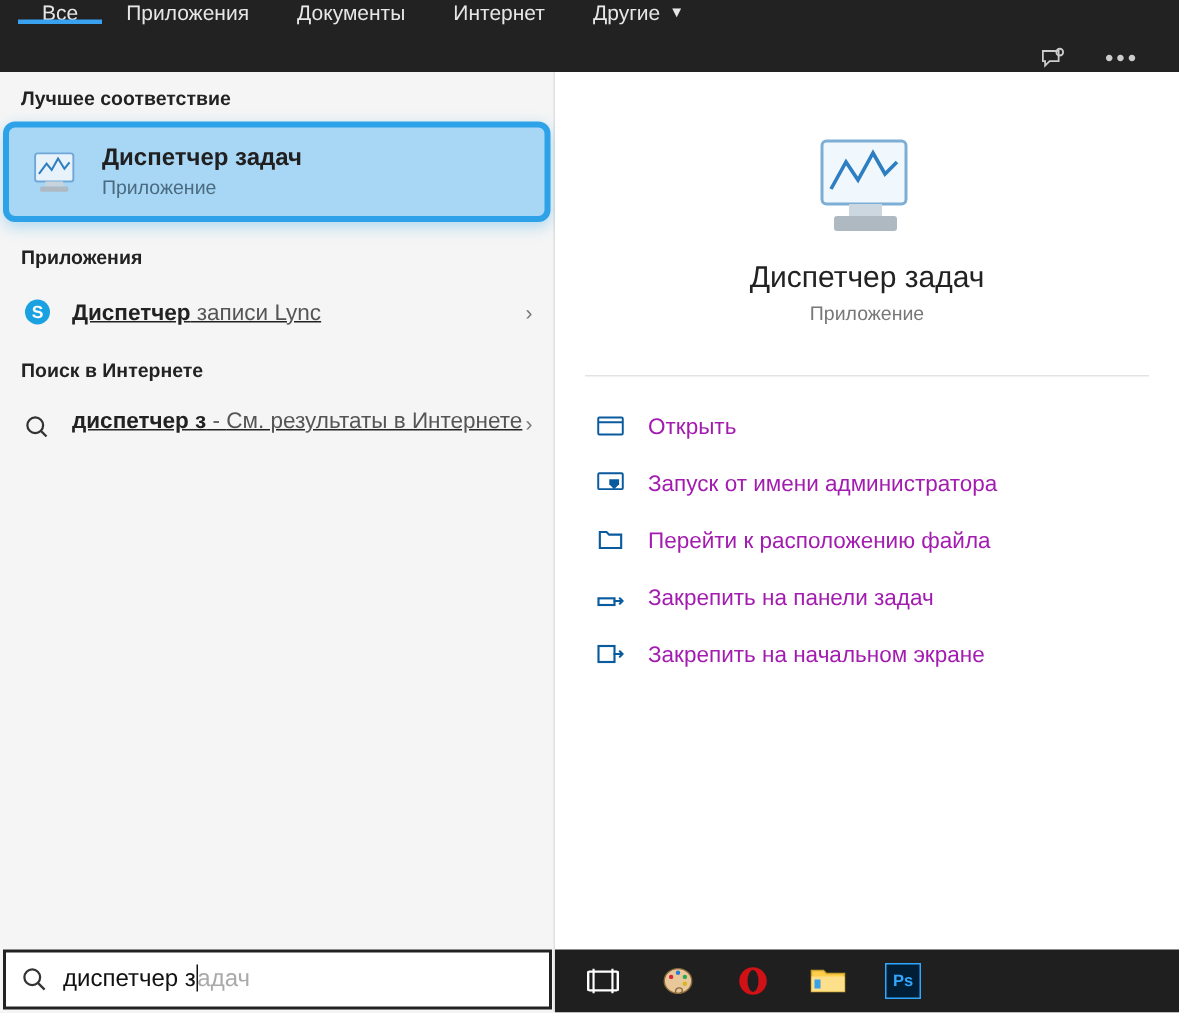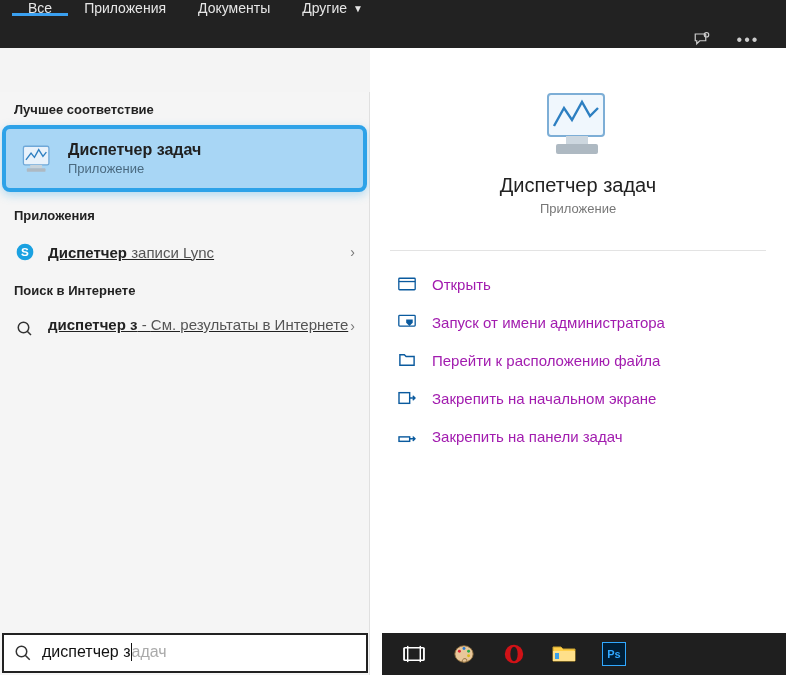--- a/index.html
+++ b/index.html
@@ -62,21 +62,20 @@
   }
   .dots { letter-spacing:2px; font-size:16px; }
 
   
   .content { flex:1; display:flex; min-height:0; }
   .left {
     width: 370px;
     background: #f5f5f5;
     display:flex; flex-direction:column;
     border-right: 1px solid #e0e0e0;
-    margin-top: 44px;
   }
   .right { flex:1; background:#fff; padding-top: 24px; }
 
   .section-header {
     padding: 10px 14px 8px;
     font-size: 13px;
     color: #222;
     font-weight: 600;
   }
   .best-match {
@@ -181,21 +180,20 @@
     position:absolute;
     left:370px; right:0;
     bottom:0;
     height: 42px;
     background:#1f1f1f;
     display:flex;
     align-items:center;
     padding-left: 10px;
     gap: 6px;
     z-index:2;
-    margin-left:12px;
   }
   .task {
     width: 44px; height: 36px;
     display:flex; align-items:center; justify-content:center;
     cursor:pointer;
     color:#fff;
   }
   .ps-badge {
     width:24px; height:24px;
     background:#001e36;
@@ -208,20 +206,21 @@
 </head>
 <body>
 
 <div class="window">
 
   <div class="header">
     <div class="header-tabs">
       <div class="header-tab active">Все</div>
       <div class="header-tab">Приложения</div>
       <div class="header-tab">Документы</div>
+      <div class="header-tab">Интернет</div>
       <div class="header-tab">
         <span>Другие</span>
         <span class="caret">▼</span>
       </div>
     </div>
     <div class="header-right">
       <div class="header-icon">
         <svg width="18" height="18" viewBox="0 0 24 24" fill="none" stroke="#ccc" stroke-width="1.6">
           <path d="M3 4h14v9H9l-4 4v-4H3z"></path>
             <circle cx="18" cy="5" r="3"></circle>
@@ -317,34 +316,34 @@
           <span class="aicon">
             <svg width="18" height="16" viewBox="0 0 20 18" fill="none" stroke="#0a5a9e" stroke-width="1.6">
                 <path d="M2 3h5l2 2h9v10H2z"></path>
               </svg>
           </span>
           <span>Перейти к расположению файла</span>
         </div>
         <div class="action">
           <span class="aicon">
             <svg width="18" height="16" viewBox="0 0 20 18" fill="none" stroke="#0a5a9e" stroke-width="1.6">
+                <rect x="1" y="10" width="12" height="5"></rect>
+                <path d="M13 12h6m-2 -2l2 2l-2 2" stroke-linecap="round"></path>
+              </svg>
+          </span>
+          <span>Закрепить на панели задач</span>
+        </div>
+        <div class="action">
+          <span class="aicon">
+            <svg width="18" height="16" viewBox="0 0 20 18" fill="none" stroke="#0a5a9e" stroke-width="1.6">
                 <rect x="1" y="3" width="12" height="12"></rect>
                 <path d="M13 9h6m-2 -2l2 2l-2 2" stroke-linecap="round"></path>
               </svg>
           </span>
           <span>Закрепить на начальном экране</span>
-        </div>
-        <div class="action">
-          <span class="aicon">
-            <svg width="18" height="16" viewBox="0 0 20 18" fill="none" stroke="#0a5a9e" stroke-width="1.6">
-                <rect x="1" y="10" width="12" height="5"></rect>
-                <path d="M13 12h6m-2 -2l2 2l-2 2" stroke-linecap="round"></path>
-              </svg>
-          </span>
-          <span>Закрепить на панели задач</span>
         </div>
       </div>
     </div>
   </div>
 
   <div class="searchbar">
     <div class="sicon">
       <svg width="18" height="18" viewBox="0 0 24 24" fill="none" stroke="#333" stroke-width="2">
           <circle cx="10" cy="10" r="7"></circle>
           <line x1="21" y1="21" x2="15" y2="15"></line>

